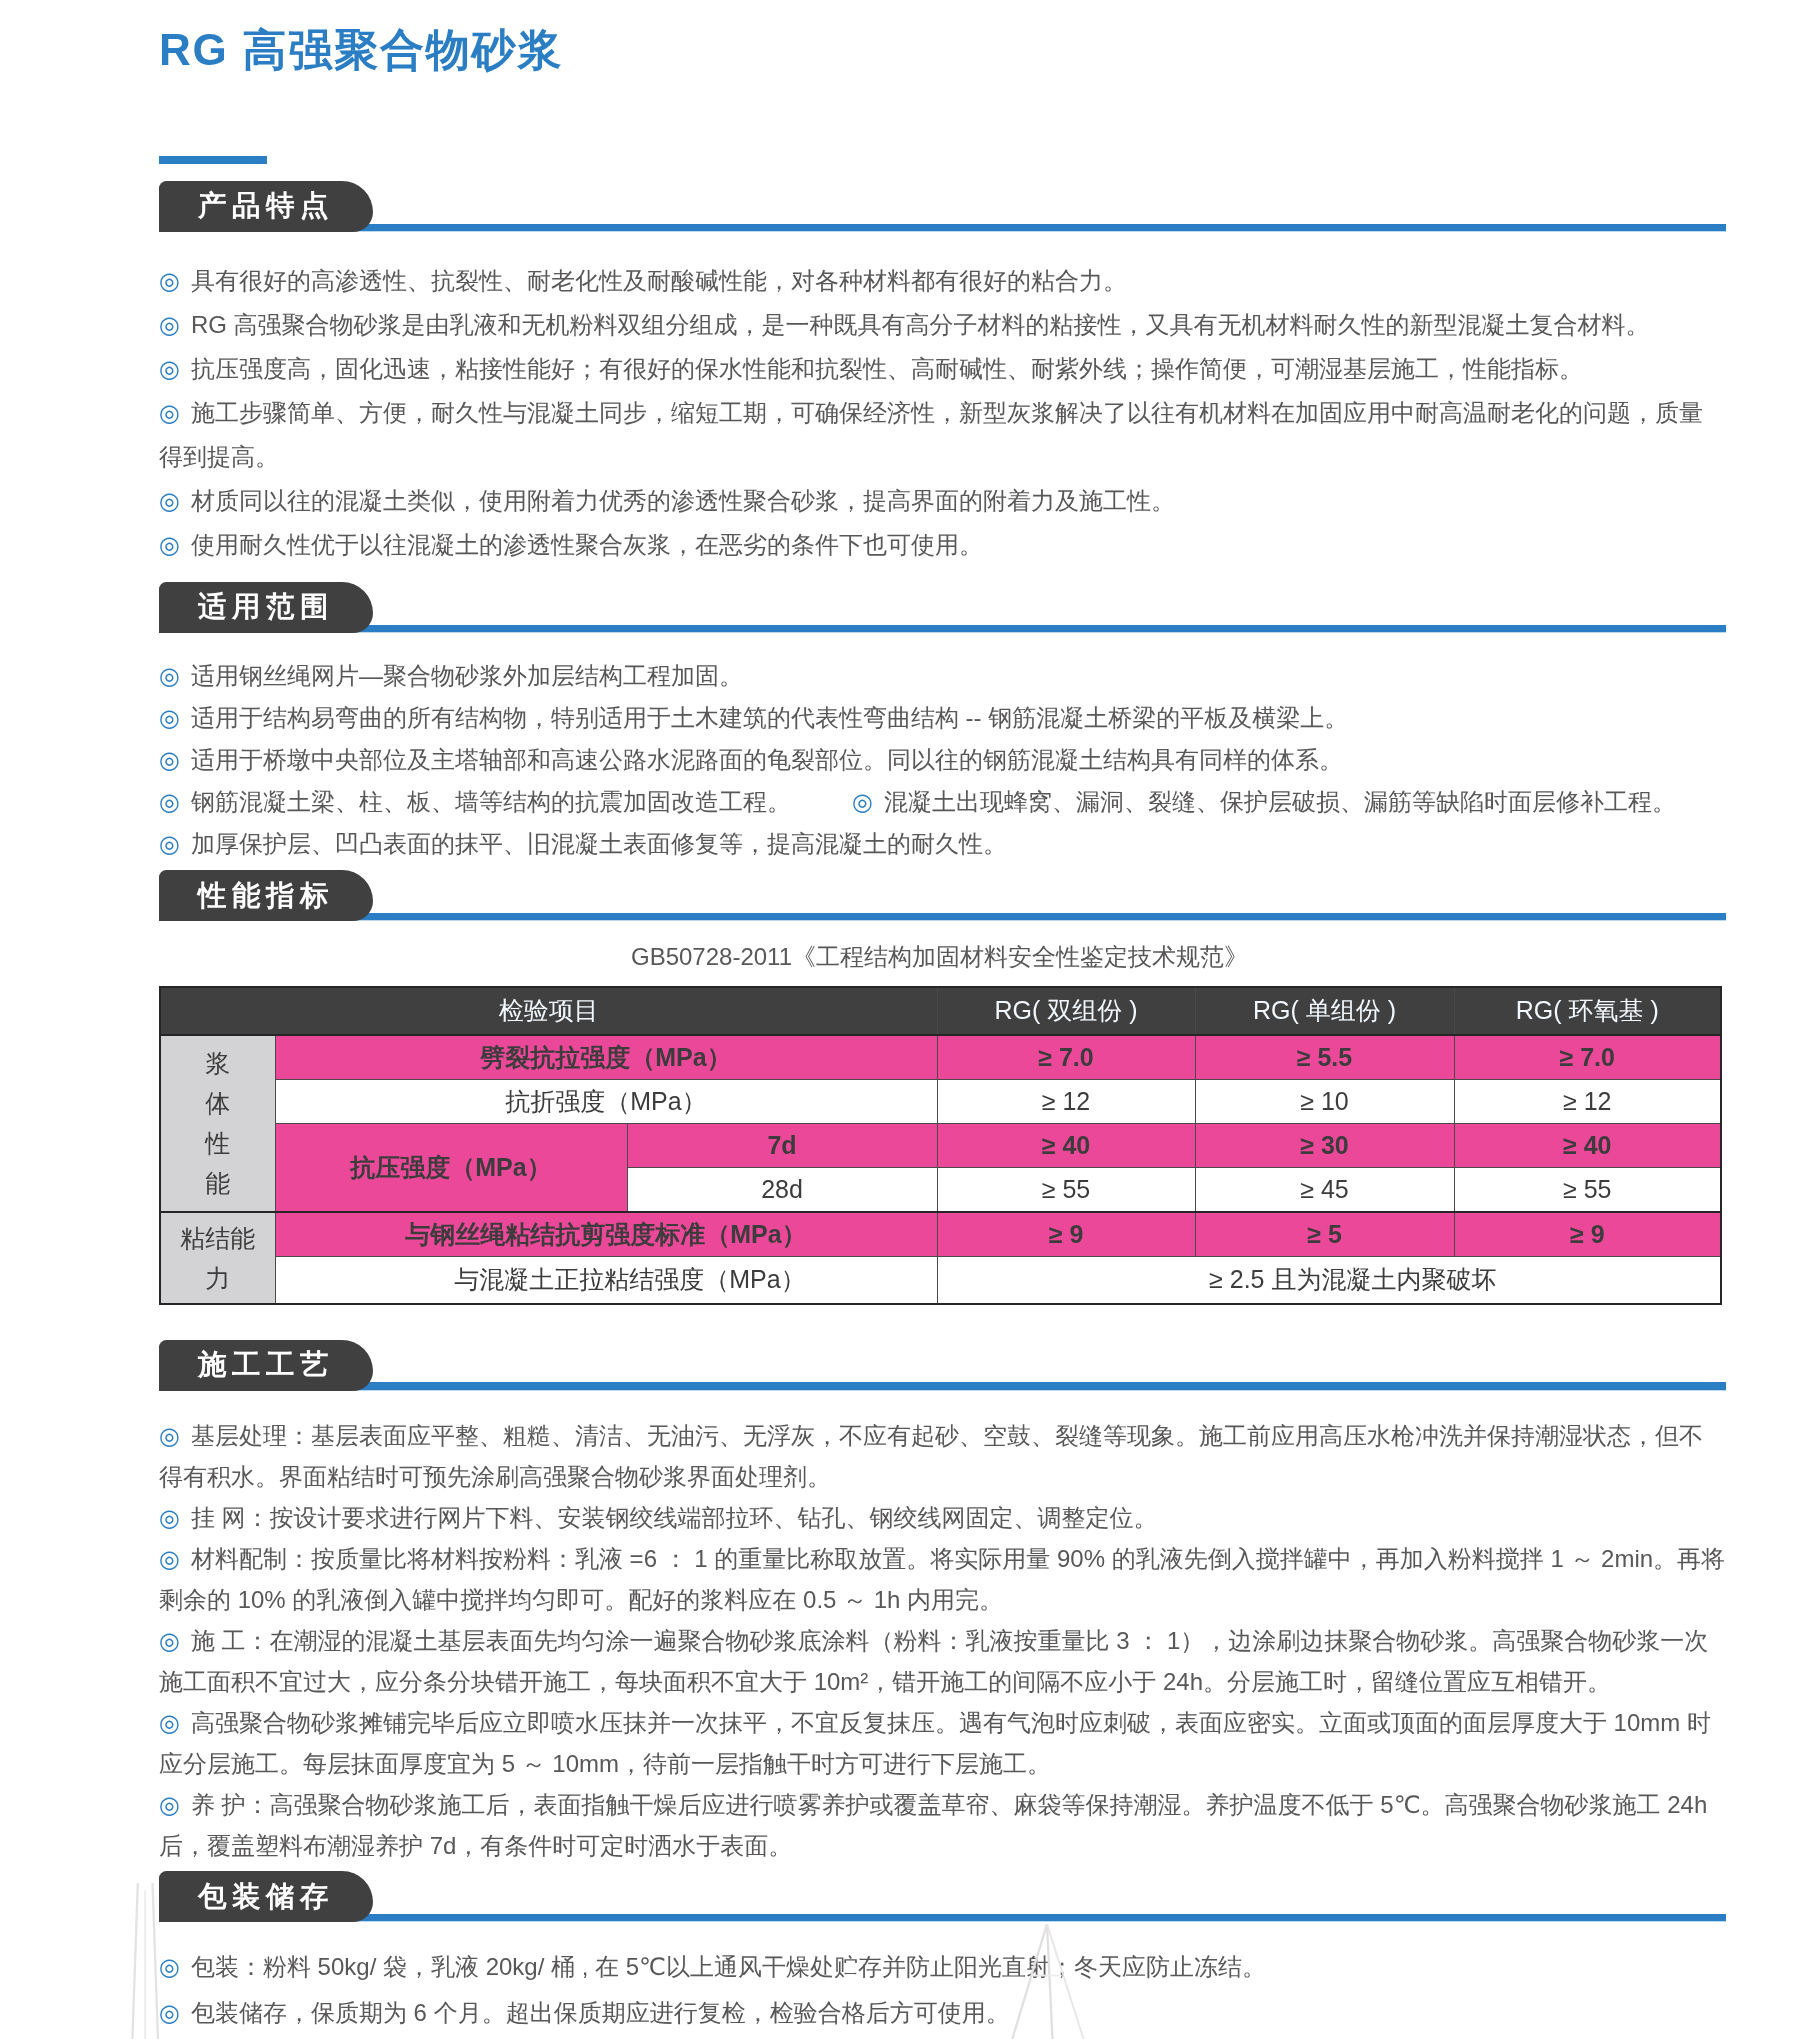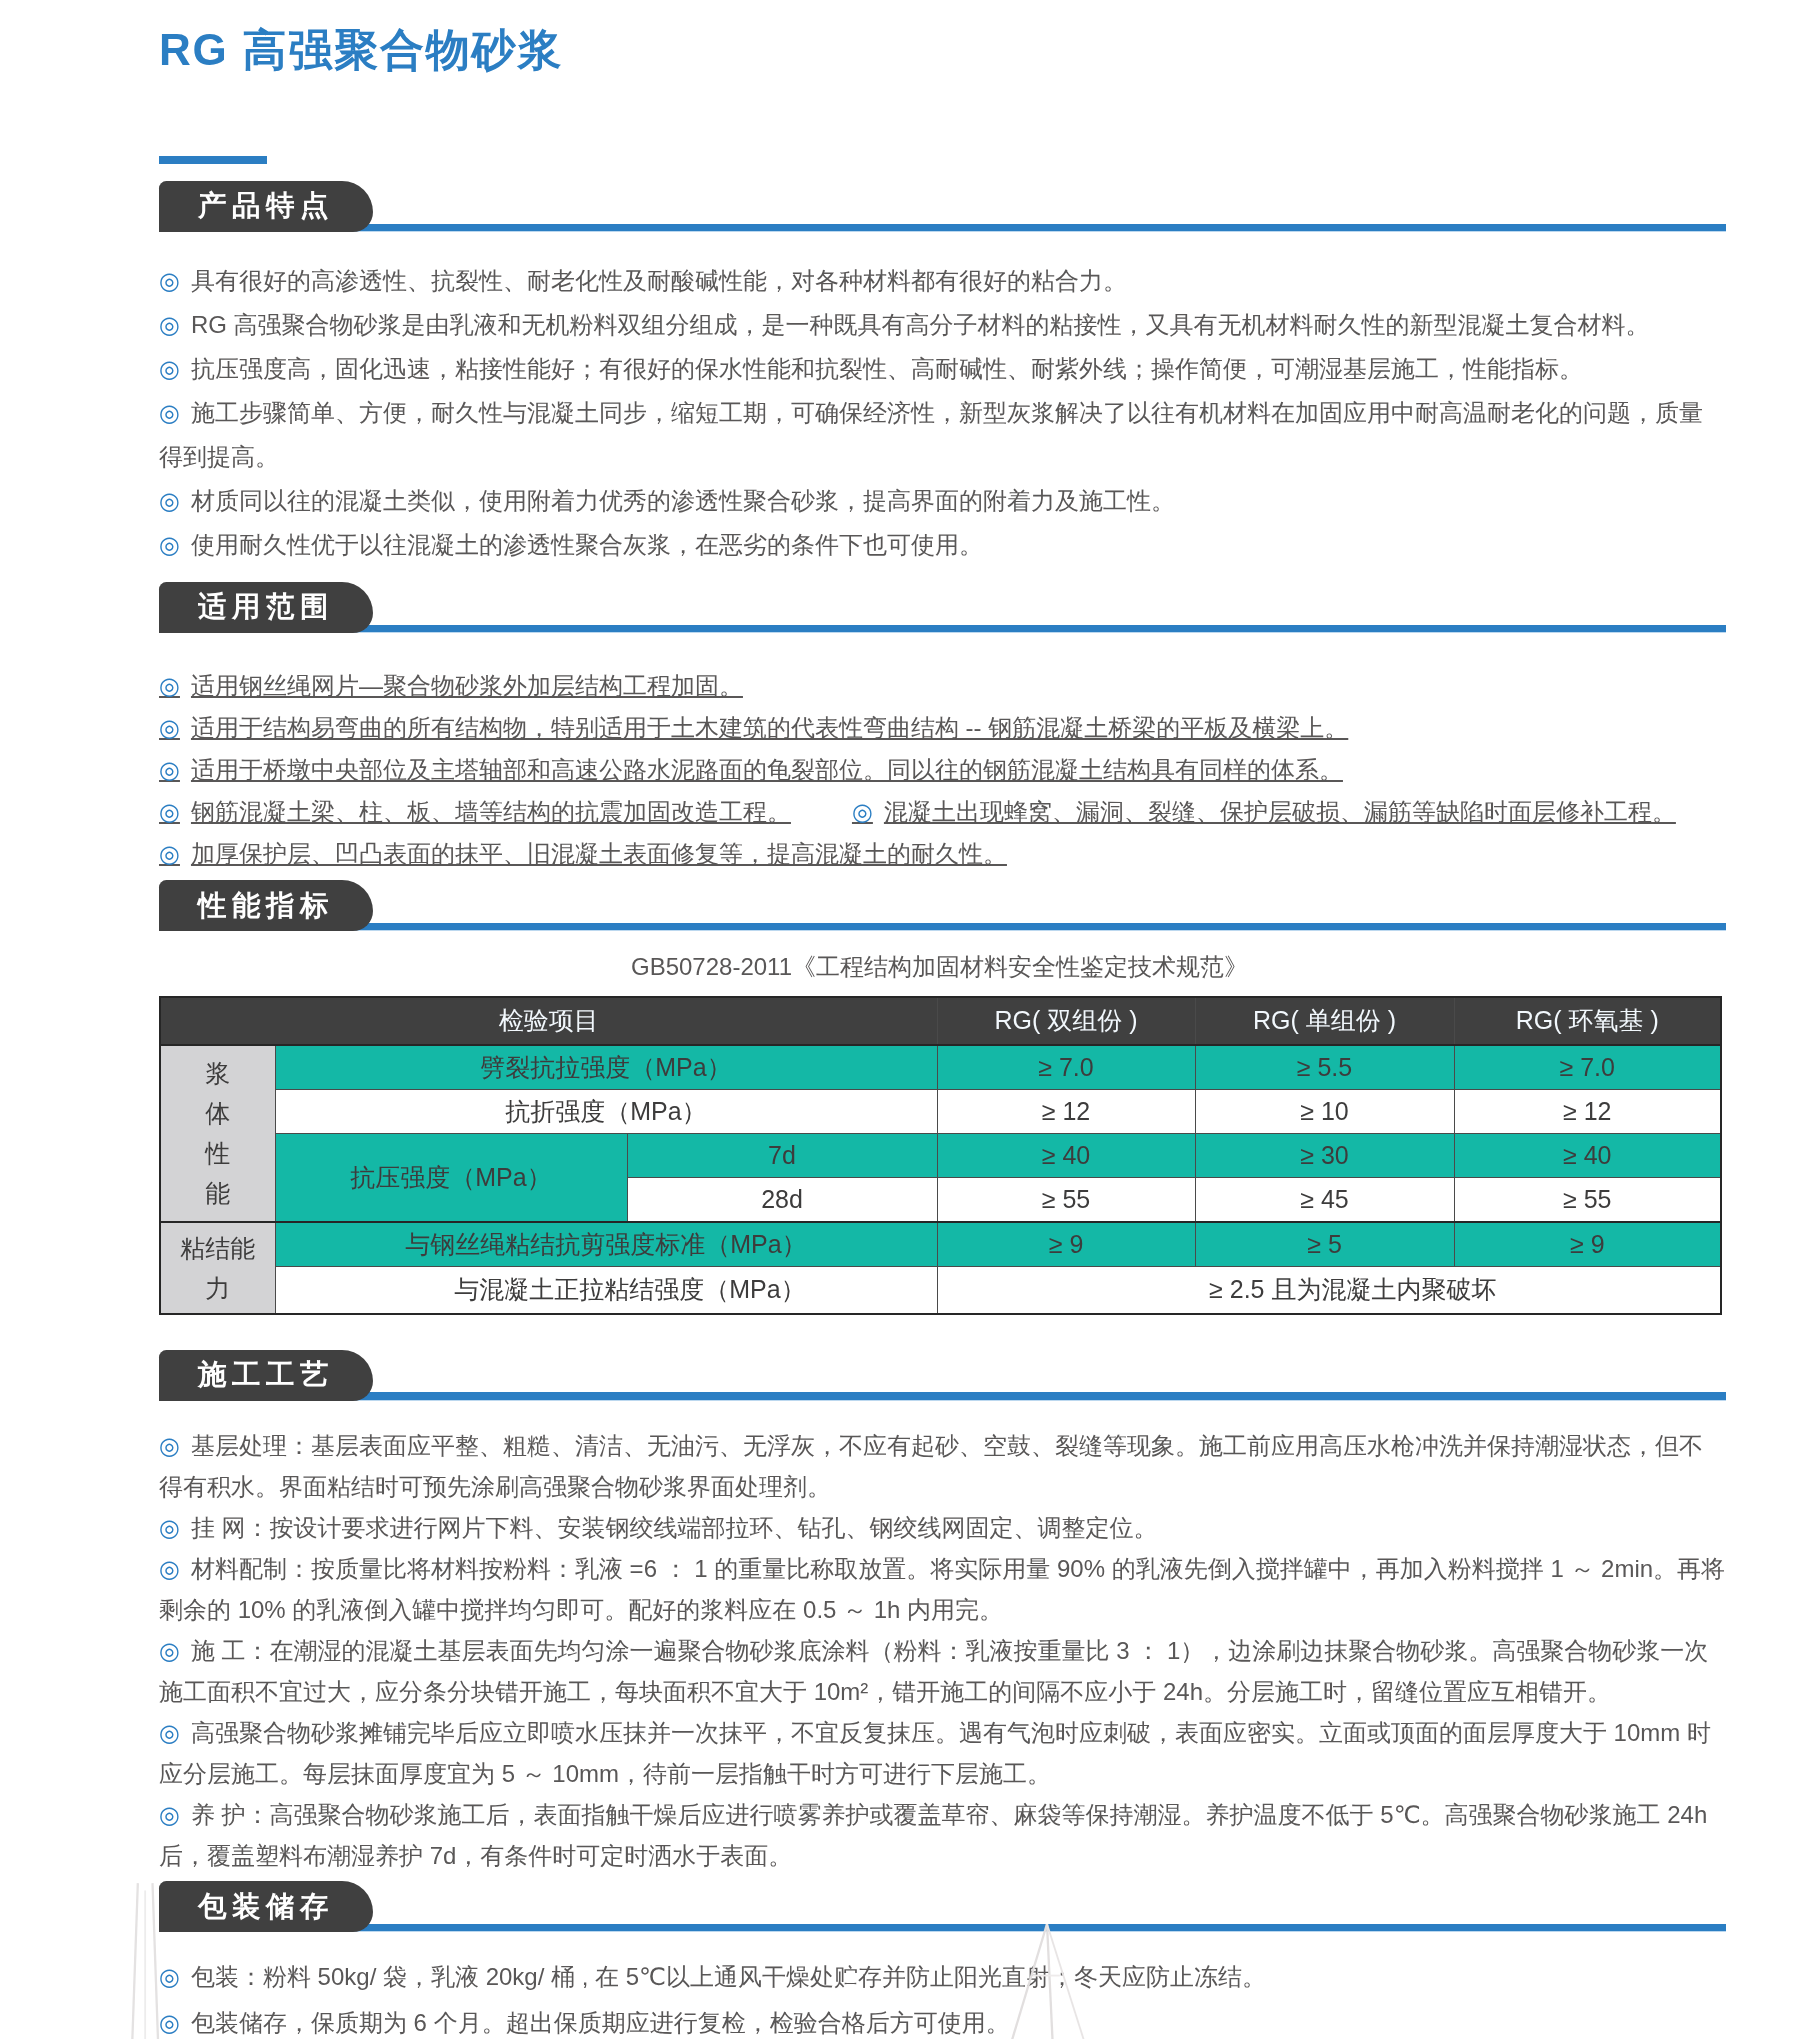--- a/index.html
+++ b/index.html
@@ -19,40 +19,40 @@
     border-radius:7.3px 31px 20px 0;color:#ffffff;font-size:28.5px;font-weight:bold;
     display:flex;align-items:center;justify-content:center;letter-spacing:5.5px;
   }
 
   .blist{font-size:24px;color:#595757;}
   .blist p{margin:0;}
   .bullet{color:#2b7ec3;margin-right:11px;}
   .bullet.b2{margin-left:61px;}
 
   .list-features{margin-top:27.5px;line-height:44px;}
-  .list-scope{margin-top:32px;line-height:42px;text-decoration:underline;}
+  .list-scope{margin-top:22px;line-height:42px;}
   .list-process{margin-top:24px;line-height:41px;}
   .list-storage{margin-top:22px;line-height:46px;}
 
   .mt-sec1{margin-top:16.5px;}
   .mt-sec2{margin-top:14.7px;}
   .mt-sec3{margin-top:5.5px;}
   .mt-sec4{margin-top:35px;}
   .mt-sec5{margin-top:5.5px;}
 
   .tbl-caption{margin-top:22px;font-size:24px;line-height:27.5px;color:#595757;text-align:center;width:1561px;}
 
   table.perf{
     margin-top:14.7px;border-collapse:collapse;width:1561px;table-layout:fixed;
     text-align:center;color:#3d3c3c;font-size:25px;border:2.8px solid #262626;
   }
   table.perf th,table.perf td{border:1.8px solid #4a4a4a;padding:0;}
   table.perf th{background:#404040;color:#f2f8fd;font-weight:normal;height:46px;border-bottom:2.8px solid #262626;}
   table.perf td{height:43px;background:#ffffff;}
-  table.perf td.gray{background:#14b8a6;}
+  table.perf td.gray{background:#ec4899;font-weight:bold;}
   table.perf td.group-cell{background:#d3d3d5;white-space:pre-line;line-height:40px;}
   table.perf tr.group-sep td{border-top:2.8px solid #262626;}
   table.perf tr.lastrow td{height:46px;padding-left:48px;}
 
   .wm{position:absolute;}
 </style>
 </head>
 <body>
 
 <div class="page">

